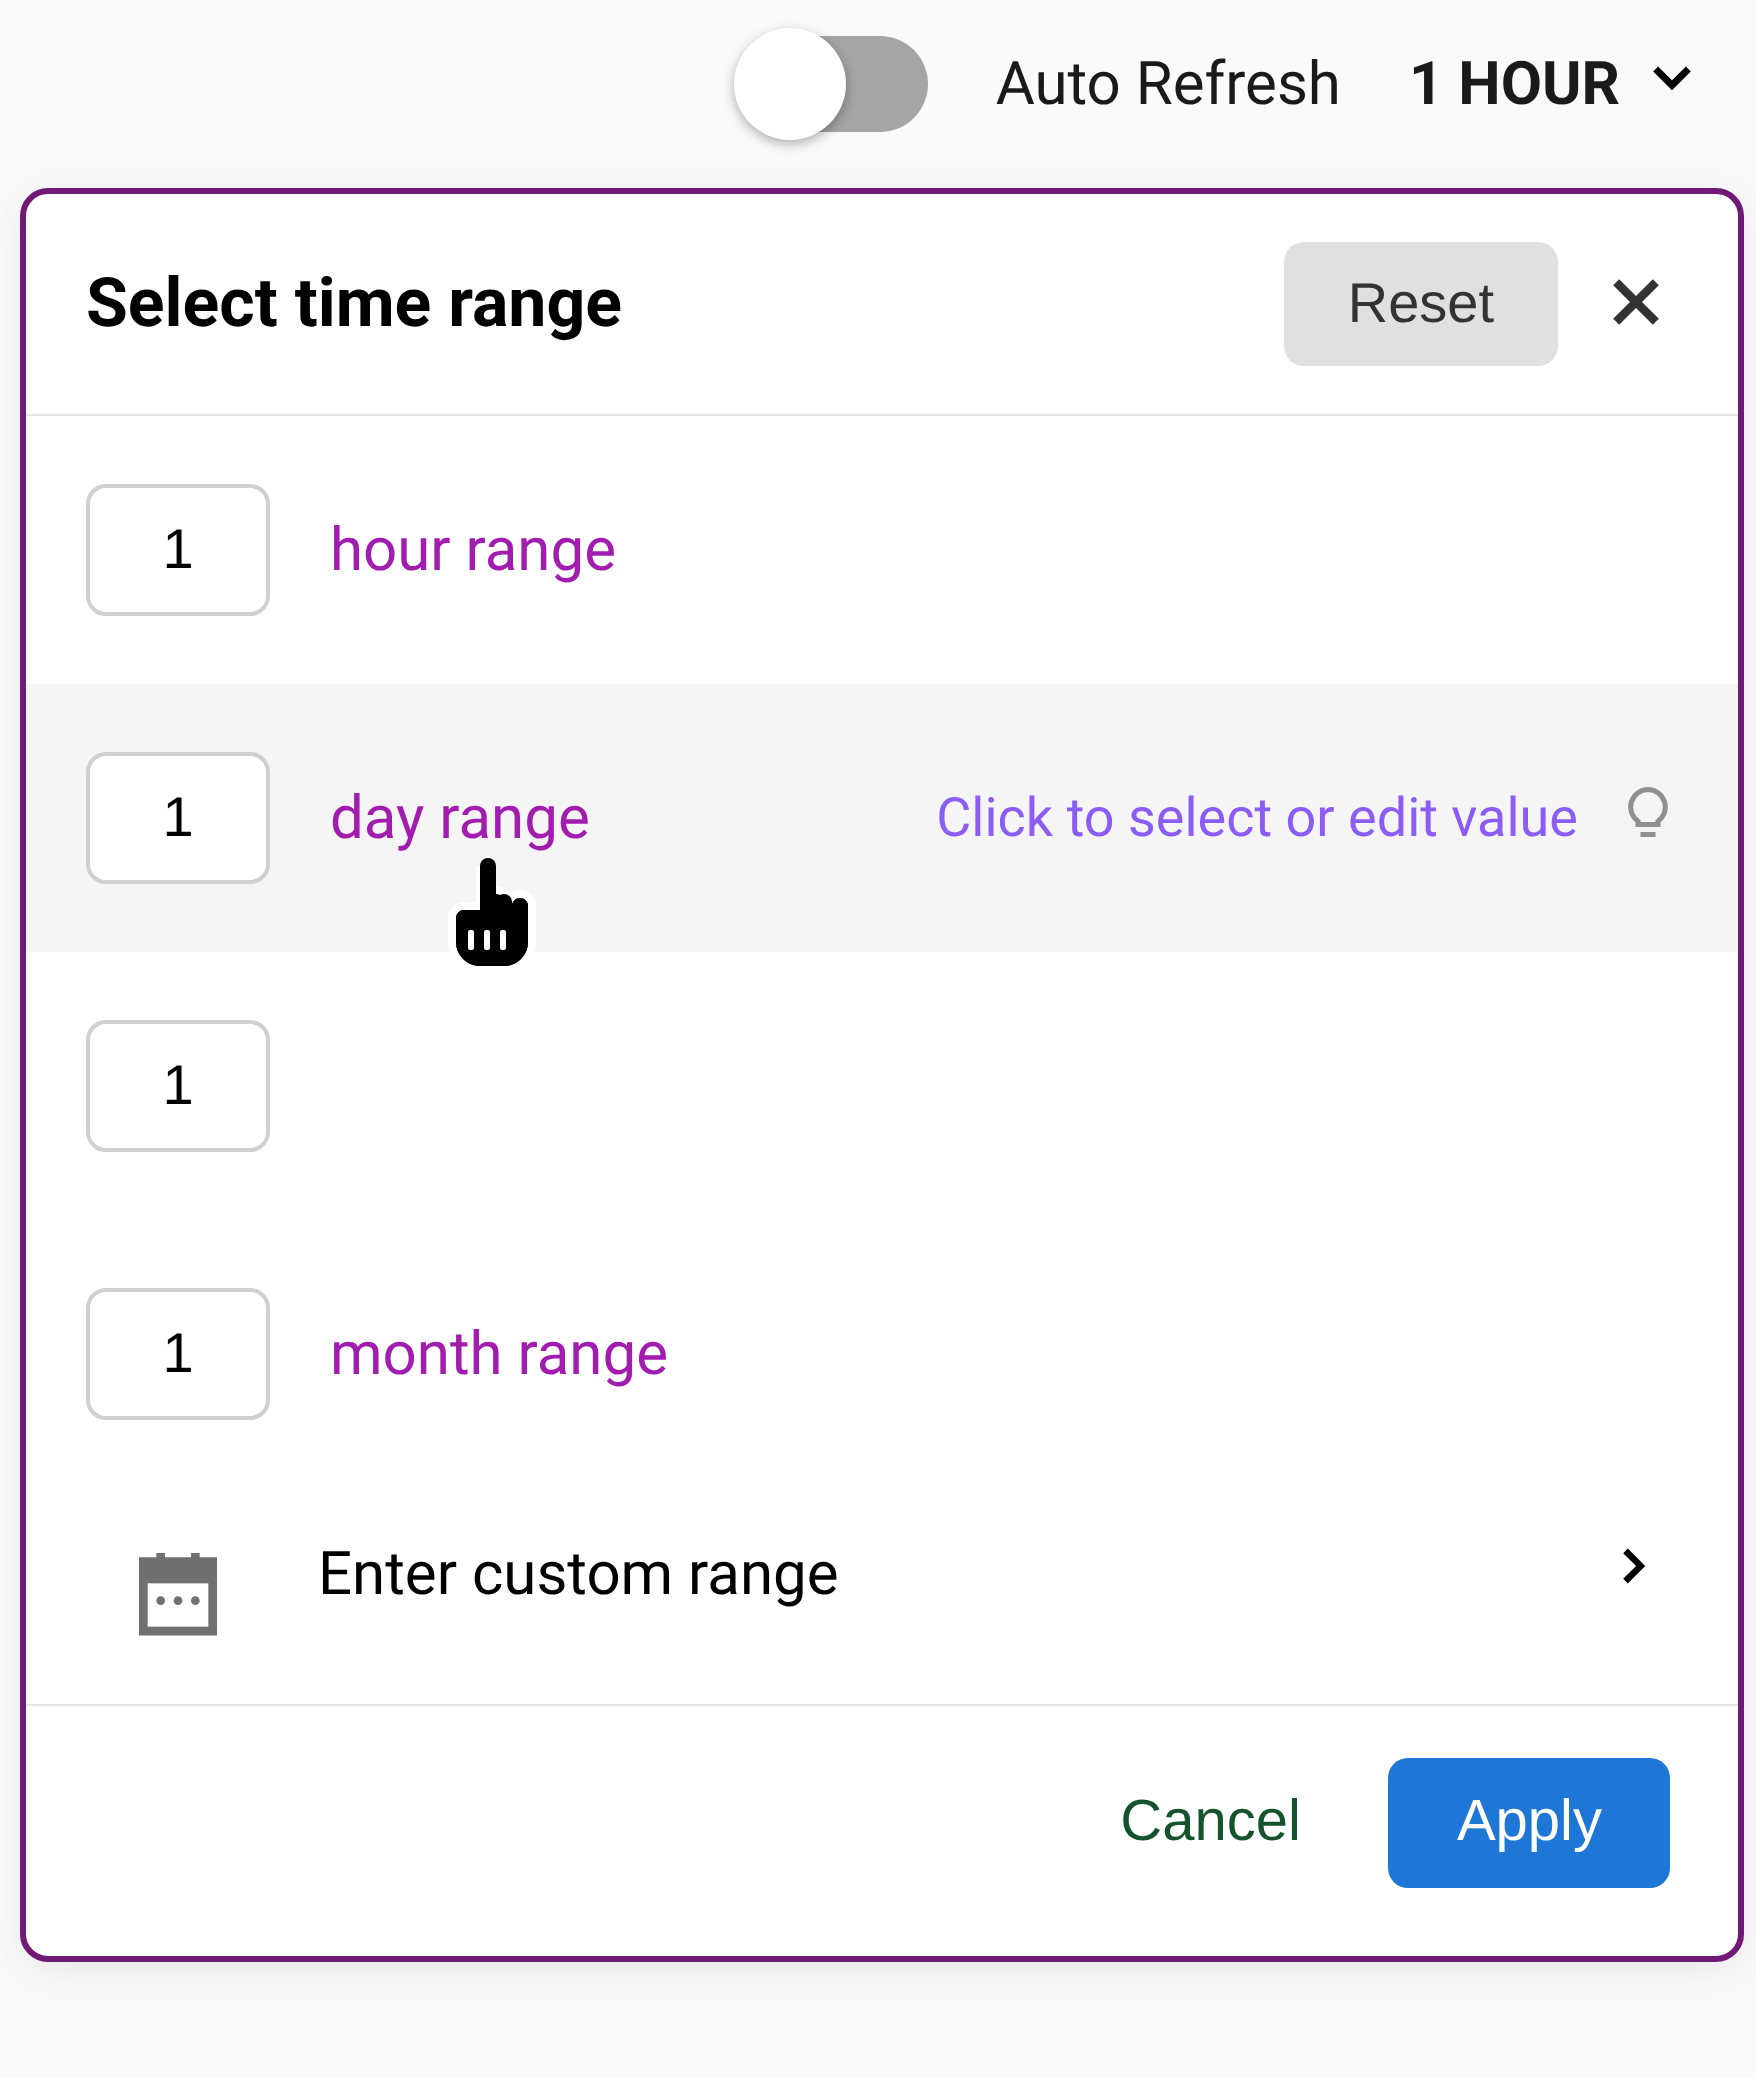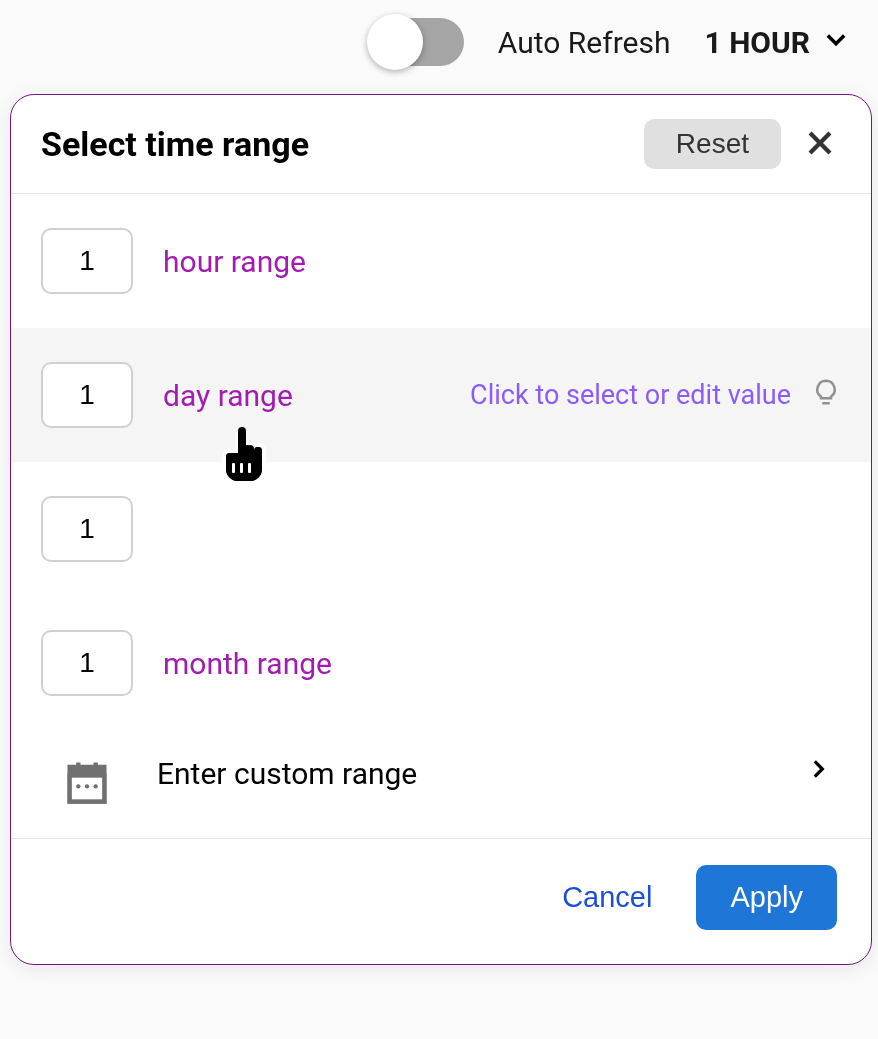--- a/index.html
+++ b/index.html
@@ -54,42 +54,42 @@
     }
     .chevdown svg { width: 28px; height: 28px; }
 
     
     .modal {
       position: absolute;
       left: 10px;
       top: 94px;
       width: 862px;
       background: #fff;
-      border: 1px solid #701a75;
-      border-radius: 24px;
+      border: 3px solid #701a75;
+      border-radius: 14px;
       box-shadow: 0 4px 20px rgba(0,0,0,0.08);
       overflow: hidden;
     }
     .modal-header {
       display: flex;
       align-items: center;
       padding: 24px 30px;
       border-bottom: 1px solid #e5e5e5;
       gap: 18px;
     }
     .modal-title {
       font-size: 34px;
       font-weight: 700;
       flex: 1;
     }
     .btn-reset {
       background: #e0e0e0;
       border: none;
       border-radius: 10px;
-      height: 50px;
+      height: 62px;
       padding: 0 32px;
       font-size: 28px;
       color: #333;
       cursor: pointer;
     }
     .btn-close {
       width: 42px;
       height: 42px;
       border: none;
       background: none;
@@ -166,21 +166,21 @@
       border-top: 1px solid #e5e5e5;
       padding: 26px 34px 34px;
       display: flex;
       justify-content: flex-end;
       gap: 28px;
     }
     .btn-cancel {
       border: none;
       background: none;
       font-size: 29px;
-      color: #1d4ed8;
+      color: #14532d;
       cursor: pointer;
       padding: 12px 16px;
     }
     .btn-apply {
       border: none;
       background: #1e77d6;
       color: #fff;
       font-size: 29px;
       border-radius: 10px;
       padding: 16px 34px;

